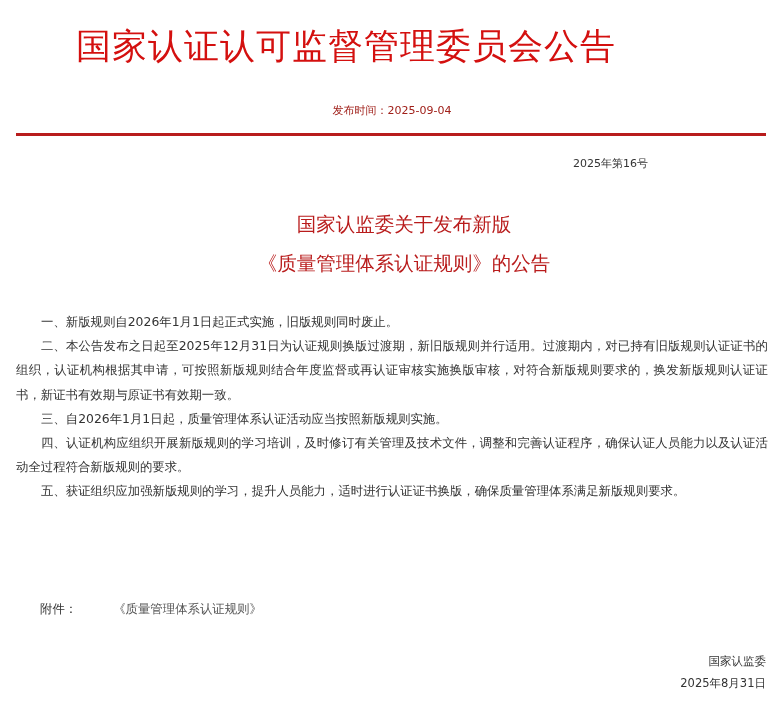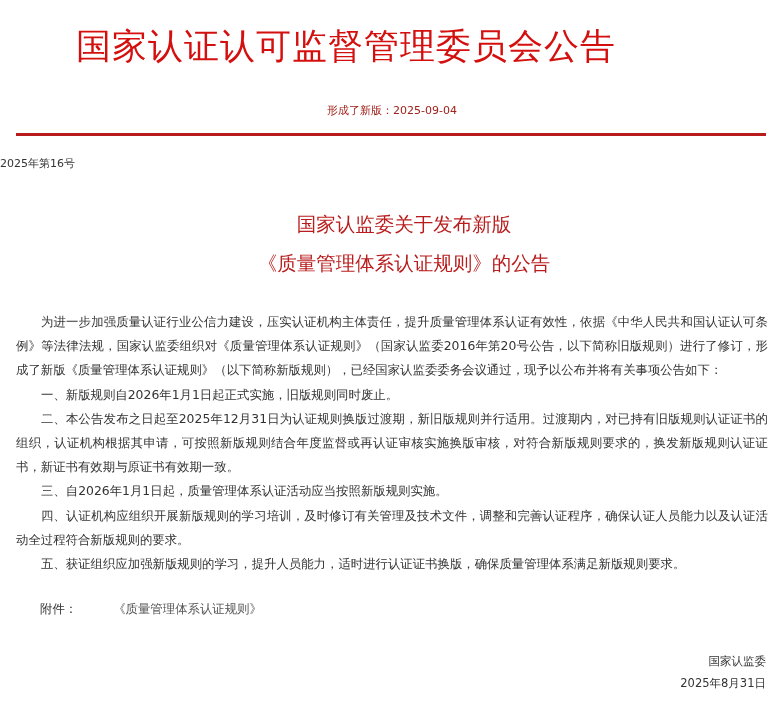--- a/index.html
+++ b/index.html
@@ -43,21 +43,21 @@
       top: 133px;
       width: 750px;
       height: 3px;
       background: #b81c1c;
     }
     .doc-number {
       position: absolute;
       left: 0;
       top: 156px;
       width: 648px;
-      text-align: left;
+      text-align: right;
       font-size: 11px;
       line-height: 16px;
       color: #333333;
     }
     .doc-title {
       position: absolute;
       left: 0;
       top: 205px;
       width: 784px;
       text-align: center;
@@ -106,34 +106,33 @@
       line-height: 22px;
       color: #333333;
     }
   </style>
 </head>
 <body>
 
 <div class="masthead">国家认证认可监督管理委员会公告</div>
 
 <div class="pubdate">
-  <span>形成了新版：</span><span>2025-09-04</span>
+  <span>发布时间：</span><span>2025-09-04</span>
 </div>
 
 <div class="red-rule"></div>
 
 <div class="doc-number">2025年第16号</div>
 
 <div class="doc-title">
   <div>国家认监委关于发布新版</div>
   <div>《质量管理体系认证规则》的公告</div>
 </div>
 
 <div class="doc-body">
-  <p>为进一步加强质量认证行业公信力建设，压实认证机构主体责任，提升质量管理体系认证有效性，依据《中华人民共和国认证认可条例》等法律法规，国家认监委组织对《质量管理体系认证规则》（国家认监委2016年第20号公告，以下简称旧版规则）进行了修订，形成了新版《质量管理体系认证规则》（以下简称新版规则），已经国家认监委委务会议通过，现予以公布并将有关事项公告如下：</p>
   <p>一、新版规则自2026年1月1日起正式实施，旧版规则同时废止。</p>
   <p>二、本公告发布之日起至2025年12月31日为认证规则换版过渡期，新旧版规则并行适用。过渡期内，对已持有旧版规则认证证书的组织，认证机构根据其申请，可按照新版规则结合年度监督或再认证审核实施换版审核，对符合新版规则要求的，换发新版规则认证证书，新证书有效期与原证书有效期一致。</p>
   <p>三、自2026年1月1日起，质量管理体系认证活动应当按照新版规则实施。</p>
   <p>四、认证机构应组织开展新版规则的学习培训，及时修订有关管理及技术文件，调整和完善认证程序，确保认证人员能力以及认证活动全过程符合新版规则的要求。</p>
   <p>五、获证组织应加强新版规则的学习，提升人员能力，适时进行认证证书换版，确保质量管理体系满足新版规则要求。</p>
 </div>
 
 <div class="attachment">
   <span class="att-label">附件：</span><a class="att-link">《质量管理体系认证规则》</a>
 </div>

